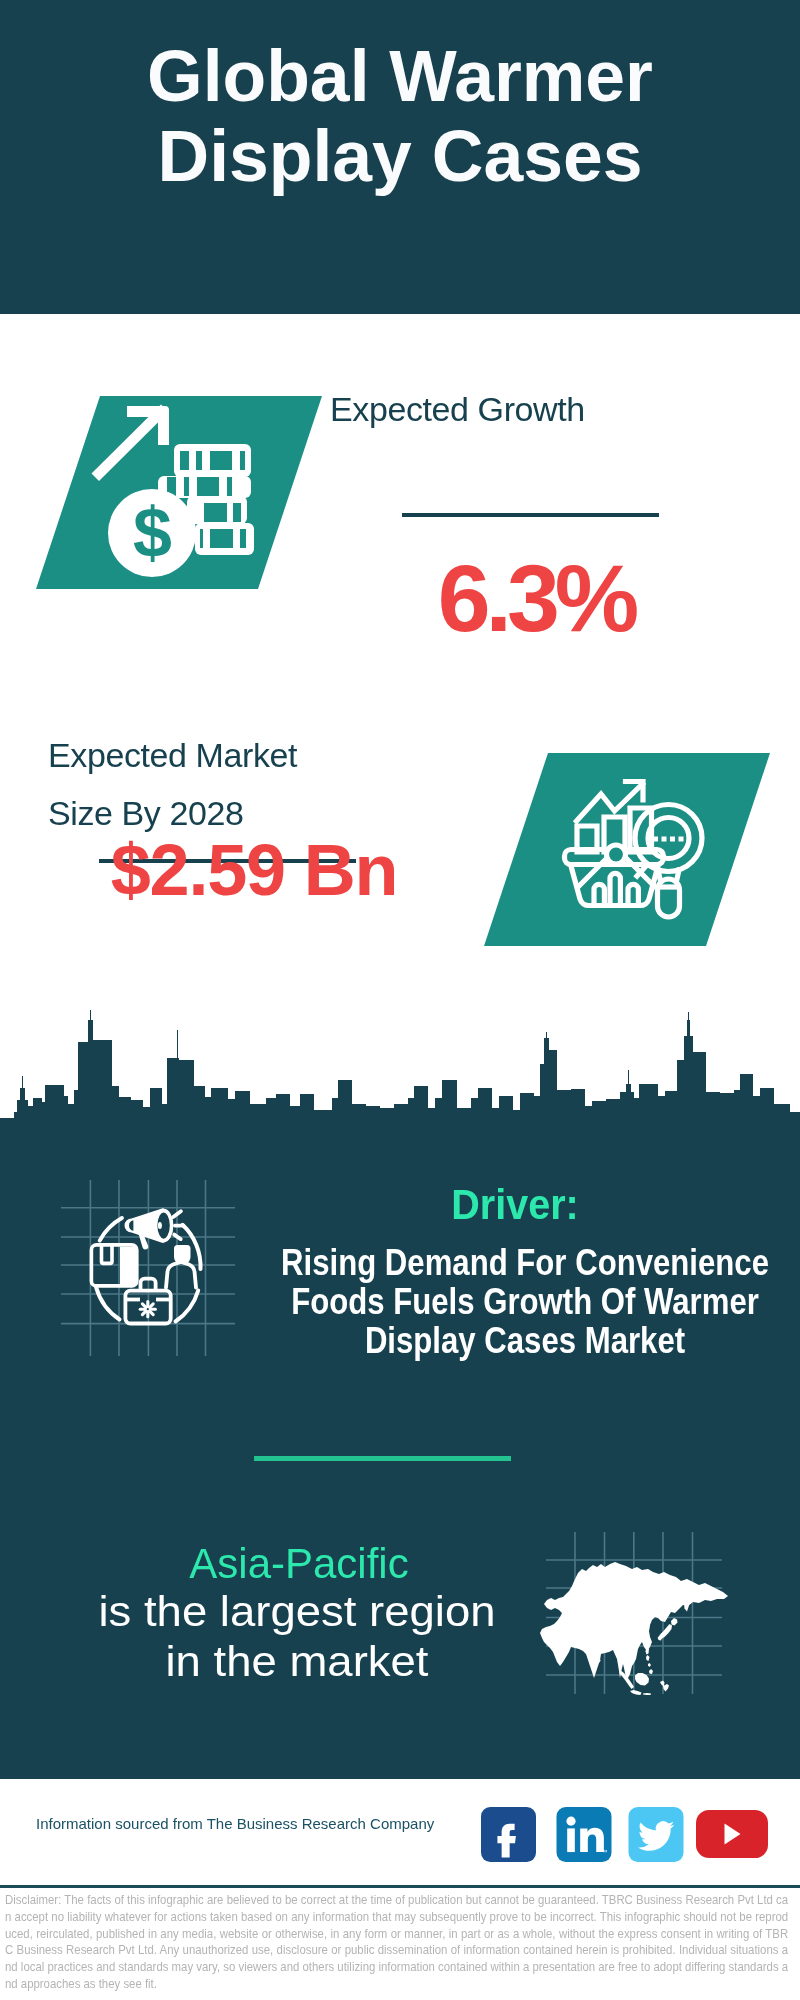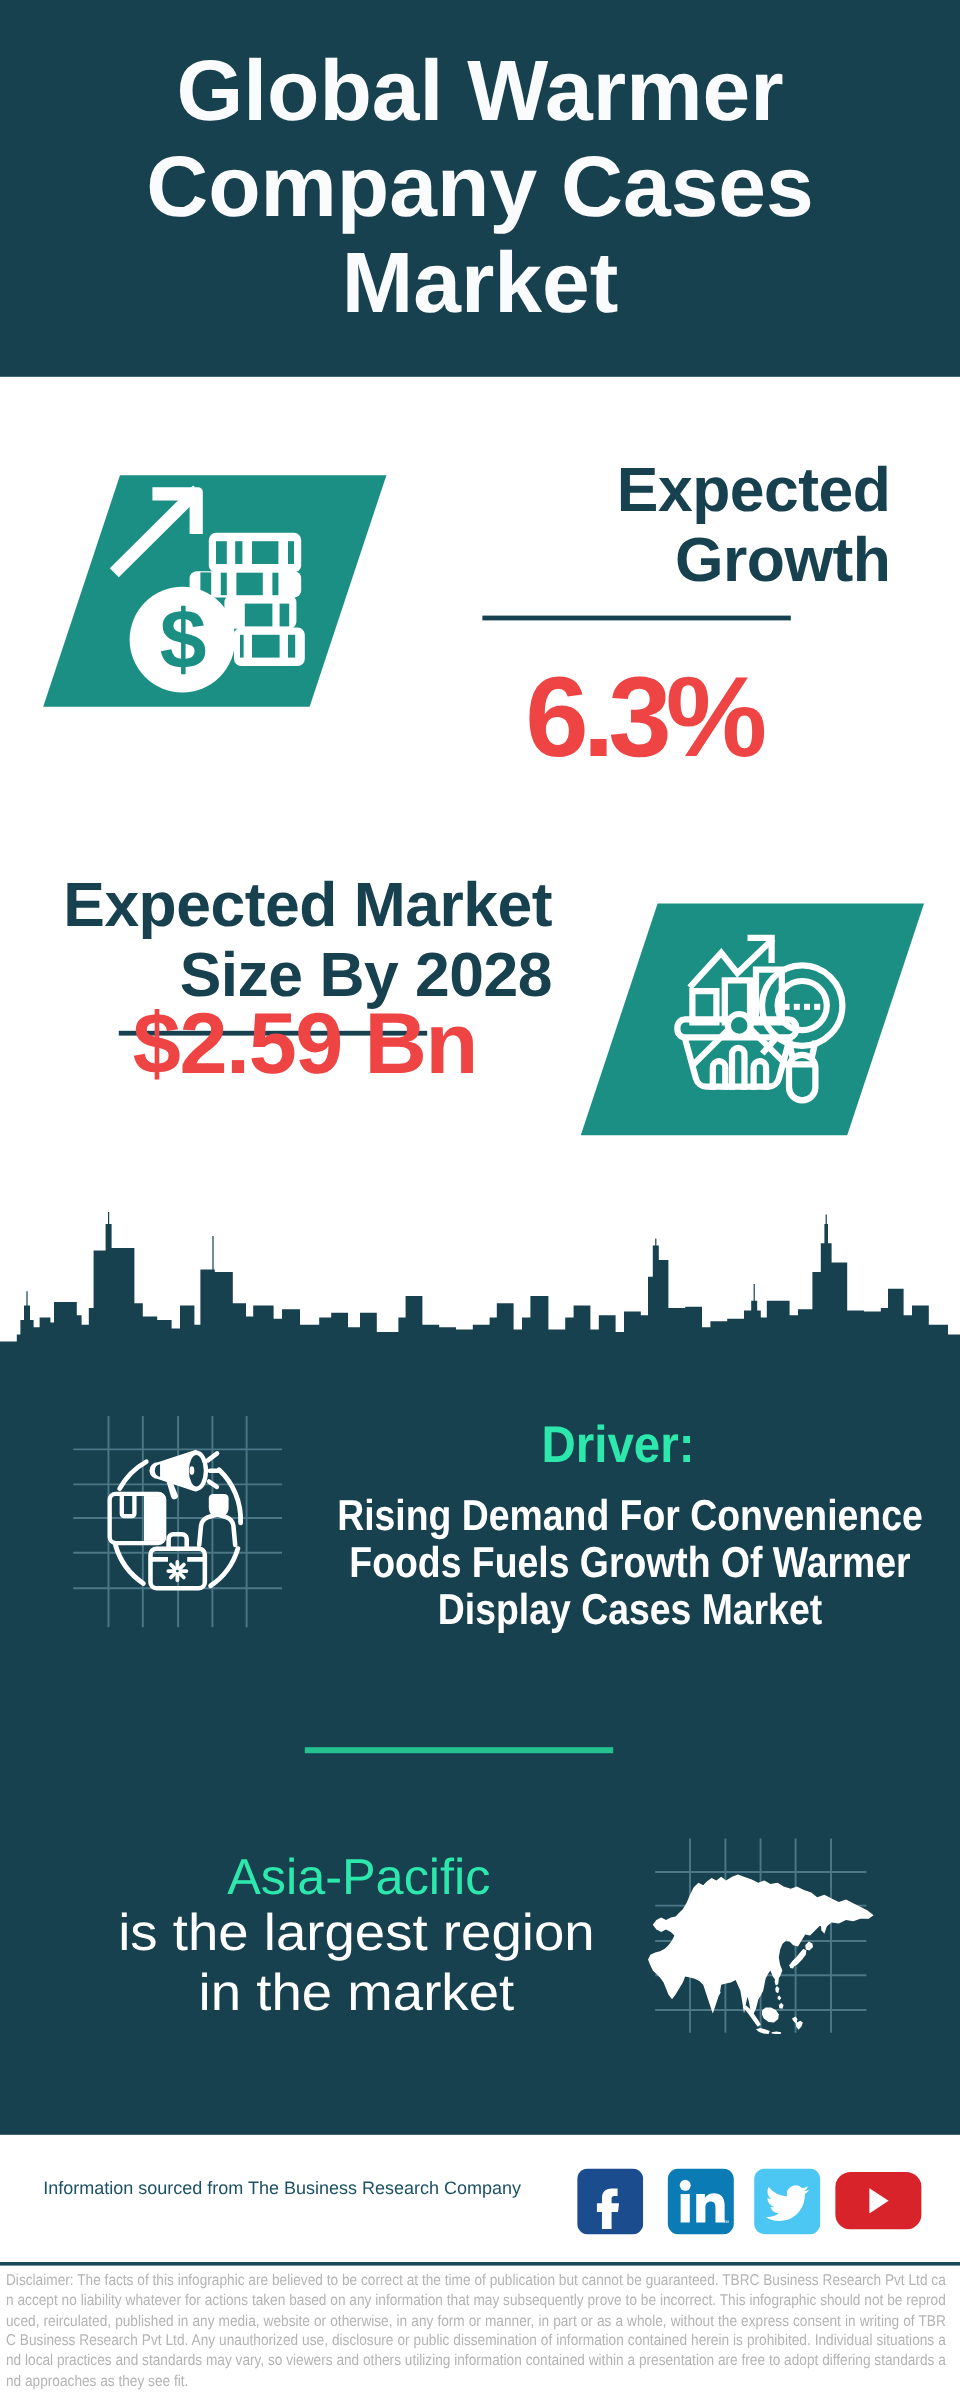--- a/index.html
+++ b/index.html
@@ -5,21 +5,21 @@
   html,body{margin:0;padding:0;}
   body{width:800px;height:2000px;background:#ffffff;font-family:"Liberation Sans",sans-serif;overflow:hidden;}
   .page{position:relative;width:800px;height:2000px;background:#fff;}
 
   
   .header{position:absolute;left:0;top:0;width:800px;height:314px;background:#17414F;padding-left:24px;}
   .title{position:absolute;left:0;top:36px;width:800px;text-align:center;color:#FAFBFC;
          font-weight:bold;font-size:71.5px;line-height:80px;}
 
   
-  .statTxt{position:absolute;color:#17414F;font-weight:bold;font-size:52px;line-height:58px;text-align:right;letter-spacing:-0.4px;}
+  .statTxt{position:absolute;color:#17414F;font-weight:normal;font-size:34px;line-height:58px;text-align:left;letter-spacing:-0.4px;}
   .rule{position:absolute;height:4px;background:#17414F;}
   .bigval{position:absolute;color:#ef4444;font-weight:bold;text-align:center;white-space:nowrap;}
 
   .para{position:absolute;}
 
   
   .darkband{position:absolute;left:0;width:800px;background:#17414F;}
 
   .driverHead{position:absolute;color:#2DE8AD;font-weight:bold;font-size:43px;line-height:43px;text-align:center;
               transform:scaleX(0.92);transform-origin:50% 50%;}
@@ -40,22 +40,21 @@
   .social{position:absolute;}
 </style>
 </head>
 <body>
 
 <div class="page">
 
   <div class="header">
     <div class="title">
       <span>Global Warmer</span><br>
-      <span>Company Cases</span><br>
-      <span>Market</span>
+      <span>Display Cases</span><br>
     </div>
   </div>
 
   <div id="footer">
     <div class="srcTxt" style="left:36px;top:1811px;">
       <div>Information sourced from The Business Research Company</div>
     </div>
 
     <svg class="social" style="left:481px;top:1807px;" width="55" height="55" viewBox="0 0 72 72">
       <rect x="0" y="0" width="72" height="72" rx="12" fill="#1B4D8E"></rect>

